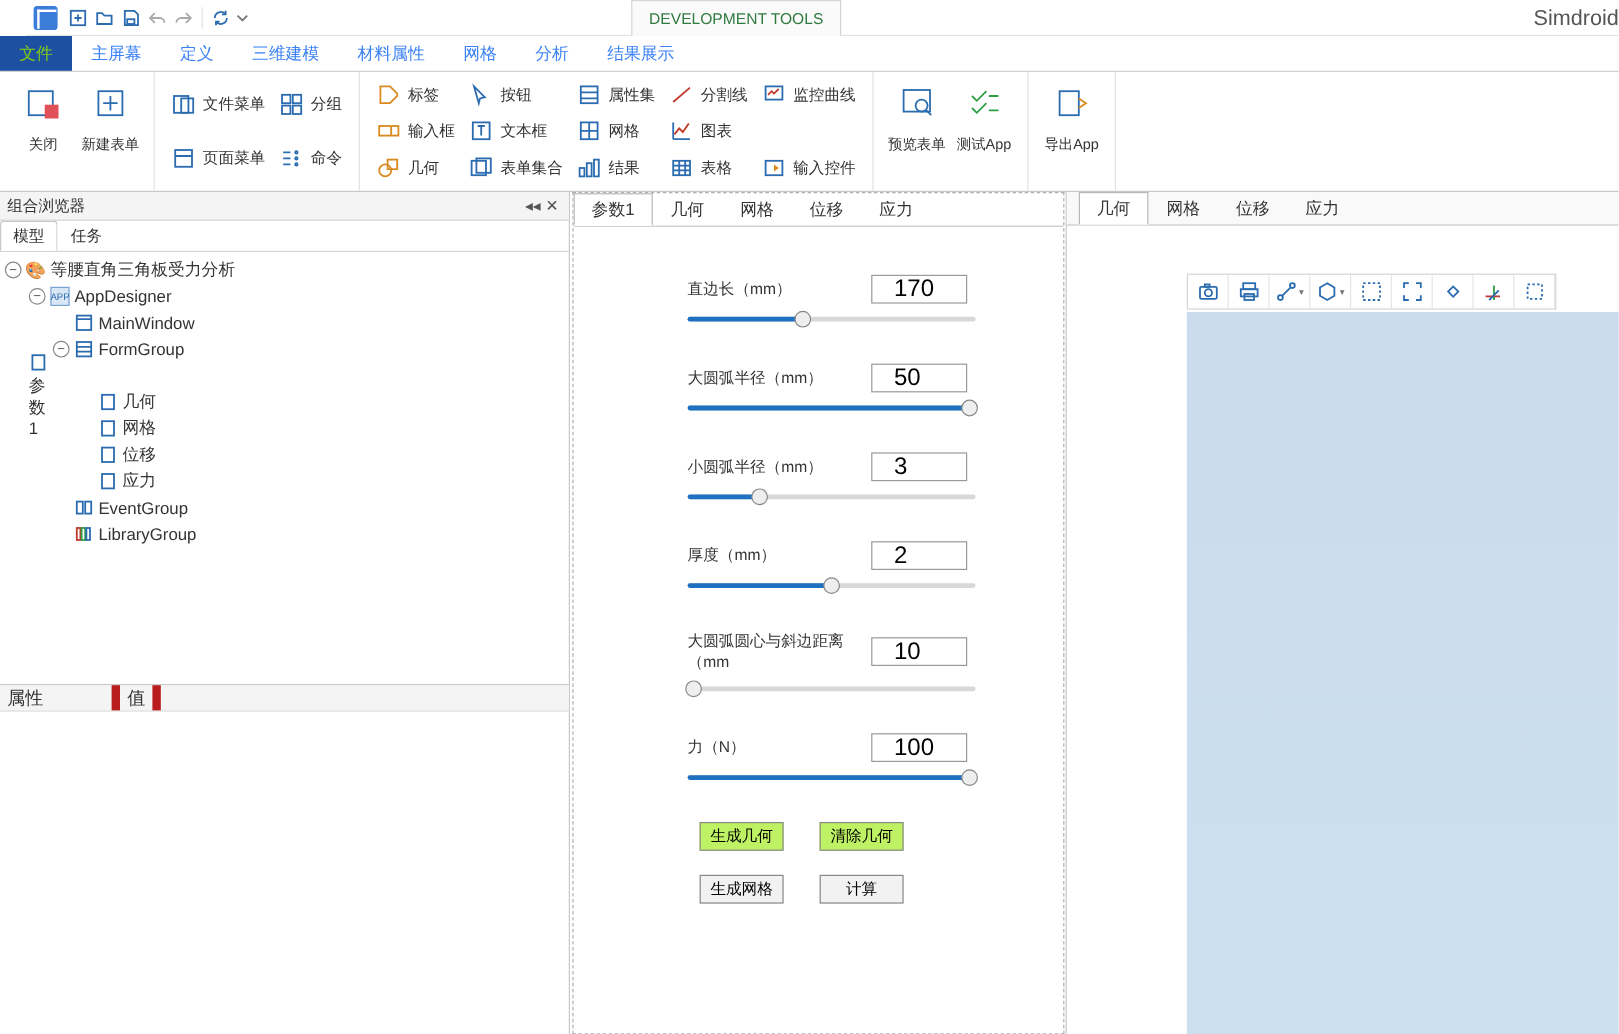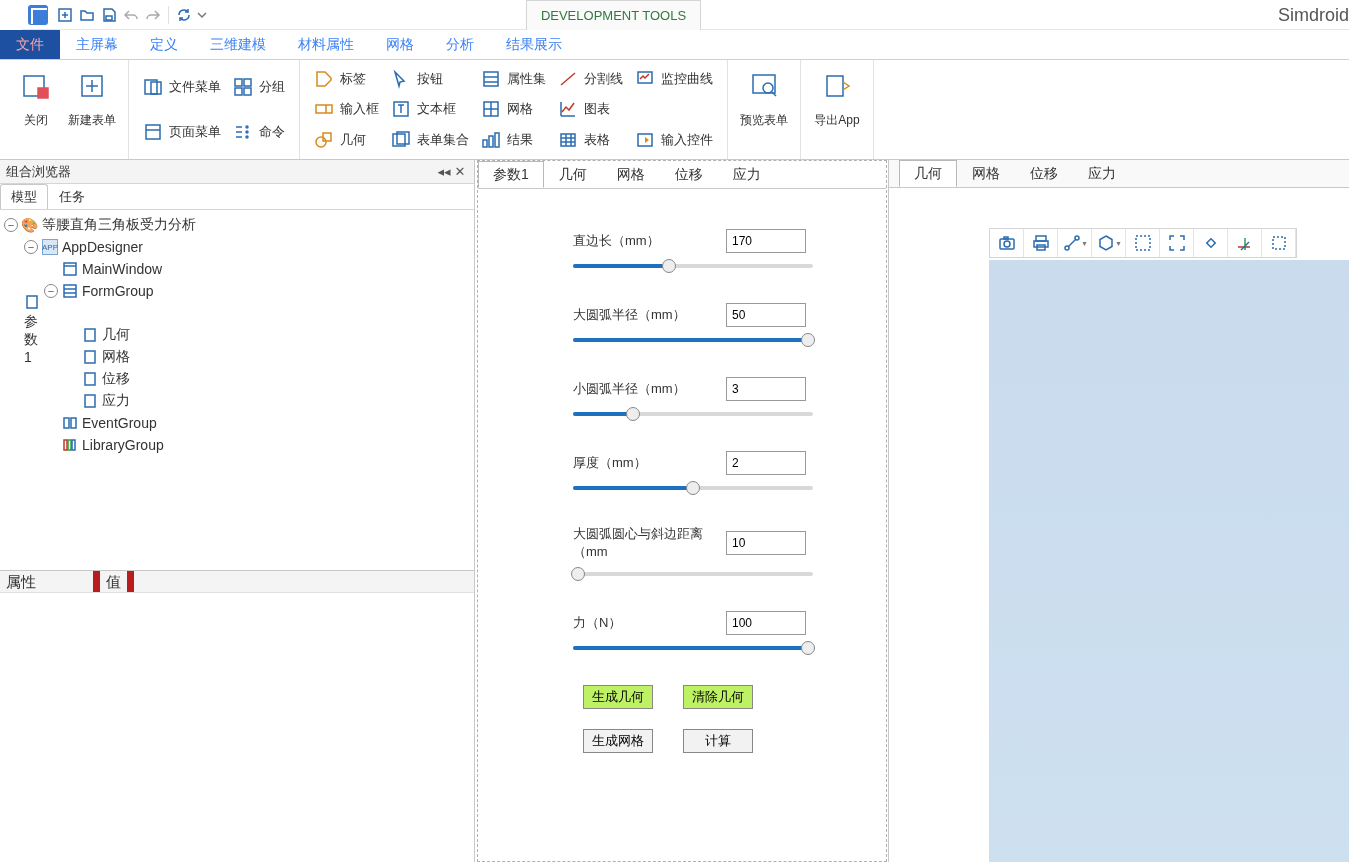--- a/index.html
+++ b/index.html
@@ -11,21 +11,21 @@
 .titlebar .appicon::after { content:""; position:absolute; left:3px; top:3px; width:14px; height:14px; border:2px solid #fff; border-bottom:none; border-right:none; }
 .titlebar .qicon { width:18px; height:18px; display:flex; align-items:center; justify-content:center; margin:0 2px; color:#2b6cb0; cursor:pointer; }
 .titlebar .qicon svg { width:16px; height:16px; }
 .titlebar .sep { width:1px; height:18px; background:#e0e0e0; margin:0 4px; }
 .titlebar .devtools { position:absolute; left:526px; top:0; width:175px; height:30px; display:flex; align-items:center; justify-content:center; border:1px solid #d5d5d5; border-bottom:none; background:#fafafa; color:#2f7a3f; font-size:13px; }
 .titlebar .appname { position:absolute; left:16px; right:0; text-align:right; top:5px; font-size:18px; color:#555; pointer-events:none; }
 
 
 .maintabs { height:30px; background:#fff; display:flex; align-items:stretch; border-bottom:1px solid #d0d0d0; }
 .maintabs .tab { padding:0 16px; display:flex; align-items:center; font-size:14px; color:#3b82f6; cursor:pointer; }
-.maintabs .tab.active { background:#1e50a2; color:#fca5a5; }
+.maintabs .tab.active { background:#1e50a2; color:#84cc16; }
 .maintabs-wrap { position:relative; }
 
 
 .ribbon { height:100px; display:flex; border-bottom:1px solid #c8c8c8; background:#fff; }
 .ribbon .group { border-right:1px solid #e2e2e2; padding:4px 8px; display:flex; }
 .ribbon .bigbtn { width:56px; display:flex; flex-direction:column; align-items:center; justify-content:flex-start; padding-top:6px; cursor:pointer; }
 .ribbon .bigbtn .ic { width:32px; height:32px; display:flex; align-items:center; justify-content:center; }
 .ribbon .bigbtn .lbl { font-size:12px; margin-top:10px; text-align:center; }
 .ribbon .col { display:flex; flex-direction:column; justify-content:space-around; }
 .ribbon .smbtn { display:flex; align-items:center; height:28px; padding:0 6px; cursor:pointer; }
@@ -52,21 +52,21 @@
 
 
 .center { position:absolute; left:477px; top:160px; width:410px; bottom:0; border:1px dashed #b0b0b0; }
 .ctrTabs { height:28px; display:flex; border-bottom:1px solid #c8c8c8; }
 .ctrTabs .ct { padding:4px 14px; font-size:14px; cursor:pointer; border:1px solid transparent; }
 .ctrTabs .ct.active { border:1px solid #b8b8b8; border-bottom:1px solid #fff; background:#fff; }
 .form { padding:40px 80px 20px 95px; }
 .field { margin-bottom:30px; }
 .field .row { display:flex; align-items:center; }
 .field .flab { width:160px; font-size:13px; color:#333; }
-.field input[type=text] { width:80px; height:24px; border:1px solid #999; padding:0 5px; font-size:12px; }
+.field input[type=text] { width:80px; height:24px; border:1px solid #999; padding:0 18px; font-size:20px; }
 .slider { position:relative; height:14px; margin-top:6px; width:240px; }
 .slider .track { position:absolute; left:0; right:0; top:5px; height:4px; background:#d8d8d8; border-radius:2px; }
 .slider .fill { position:absolute; left:0; top:5px; height:4px; background:#1e70c0; border-radius:2px; }
 .slider .thumb { position:absolute; top:0; width:14px; height:14px; background:#eee; border:1px solid #888; border-radius:7px; transform:translateX(-50%); }
 .btns { display:flex; gap:30px; margin-top:30px; margin-left:10px; }
 .btns button { width:70px; height:24px; font-size:13px; border:1px solid #888; background:#bef264; cursor:pointer; }
 .btns2 { display:flex; gap:30px; margin-top:20px; margin-left:10px; }
 .btns2 button { width:70px; height:24px; font-size:13px; border:1px solid #888; background:#f2f2f2; cursor:pointer; }
 
 
@@ -362,20 +362,31 @@
     <div class="bigbtn">
       <div class="ic">
           <svg viewBox="0 0 32 32">
             <rect x="5" y="5" width="22" height="18"></rect>
             <circle cx="20" cy="18" r="5"></circle>
             <line x1="24" y1="22" x2="28" y2="26"></line>
           </svg>
         </div>
       <div class="lbl">预览表单</div>
     </div>
+    <div class="bigbtn green">
+      <div class="ic">
+          <svg viewBox="0 0 32 32">
+            <path d="M6 10l4 4 8-8"></path>
+            <path d="M6 20l4 4 8-8"></path>
+            <line x1="20" y1="10" x2="28" y2="10"></line>
+            <line x1="20" y1="22" x2="28" y2="22"></line>
+          </svg>
+        </div>
+      <div class="lbl">测试App</div>
+    </div>
   </div>
   <div class="group">
     <div class="bigbtn">
       <div class="ic">
           <svg viewBox="0 0 32 32">
             <rect x="6" y="6" width="16" height="20"></rect>
             <path d="M22 12l6 4-6 4" style="stroke:#d88a1e"></path>
           </svg>
         </div>
       <div class="lbl">导出App</div>

